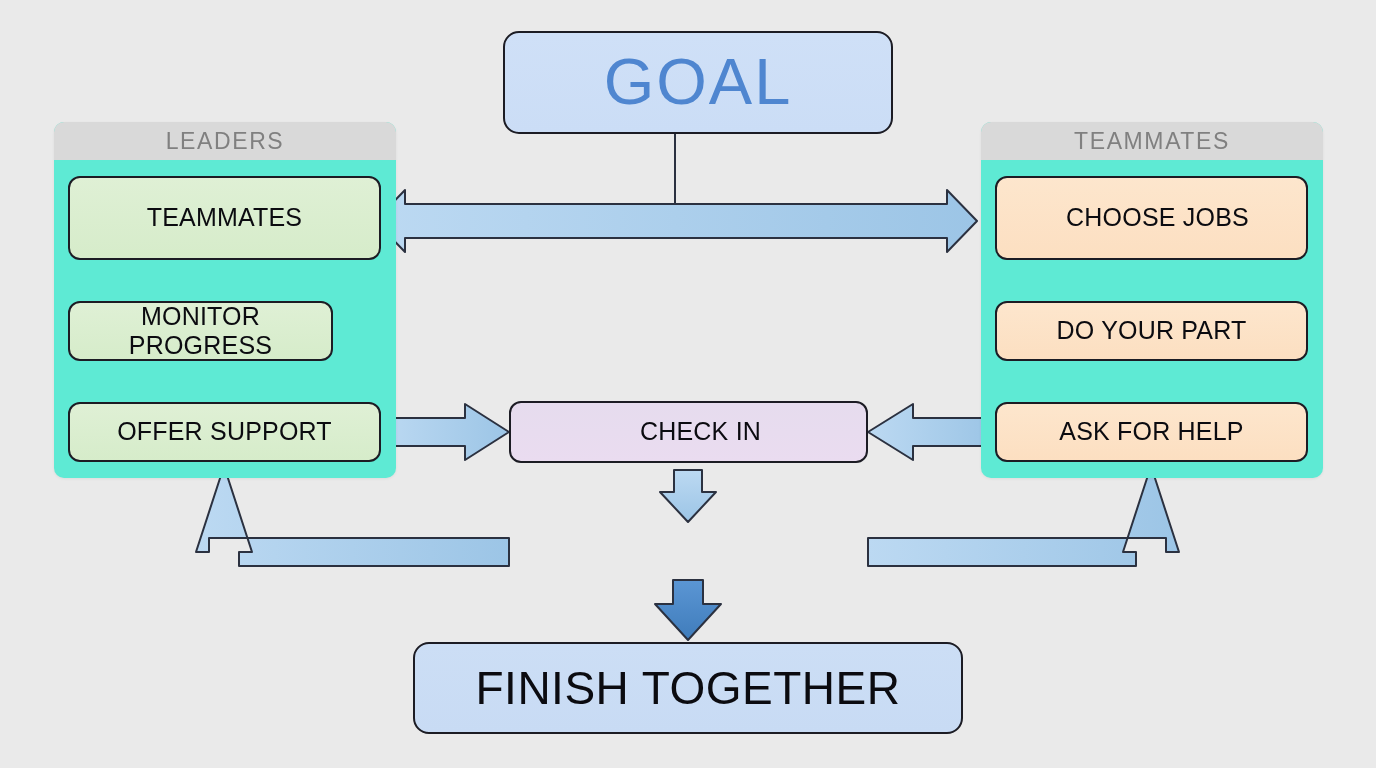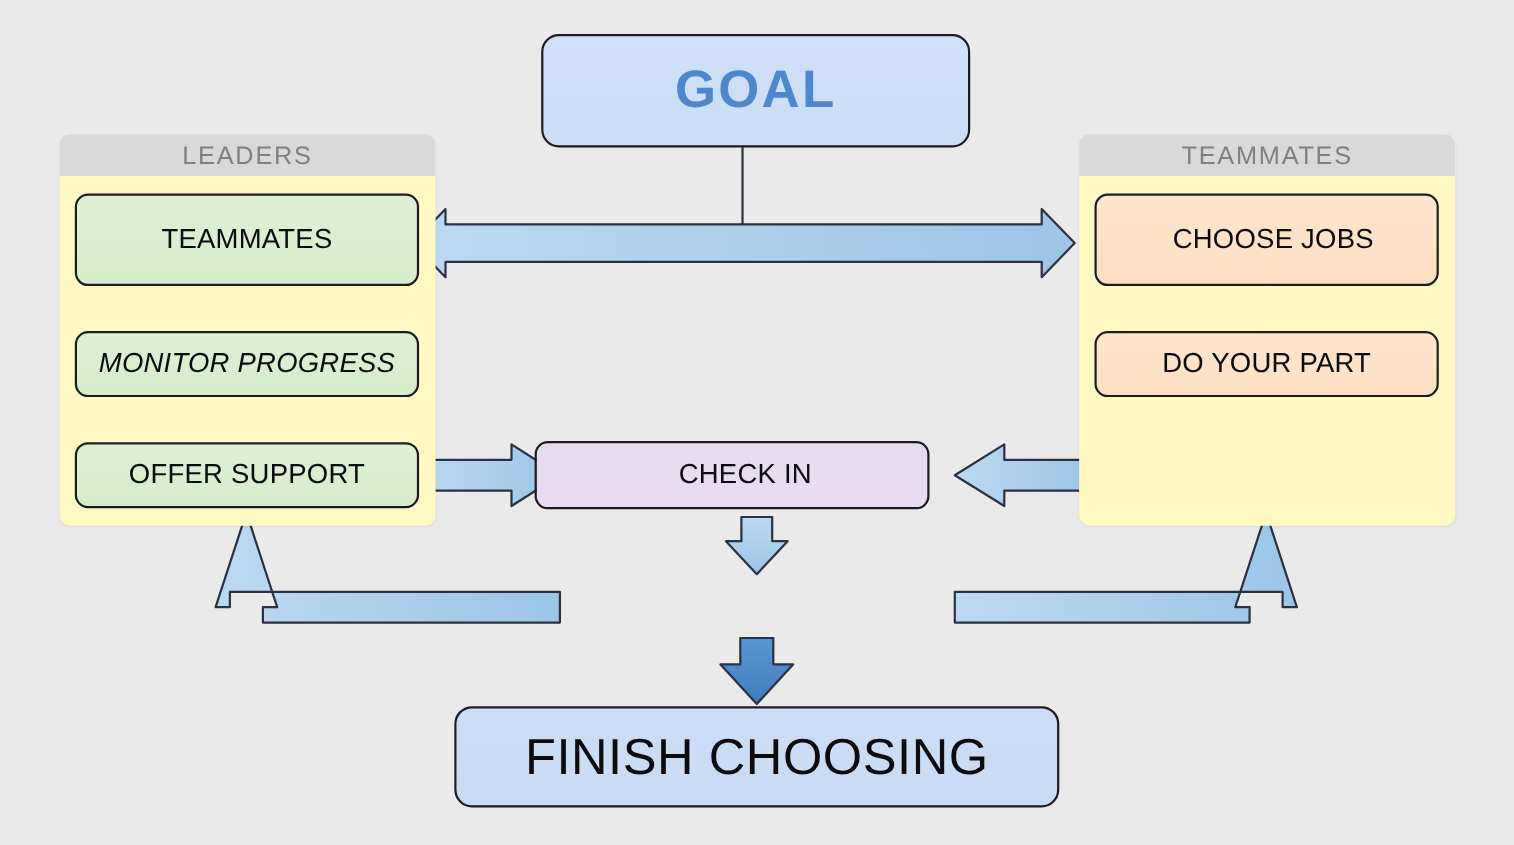--- a/index.html
+++ b/index.html
@@ -25,21 +25,21 @@
     top: 0;
     width: 1376px;
     height: 768px;
     pointer-events: none;
   }
 
   
   .panel {
     position: absolute;
     border-radius: 10px;
-    background: #fef9c3;
+    background: #5eead4;
     overflow: hidden;
     box-shadow: 0 1px 3px rgba(0,0,0,0.06);
   }
   .panel-header {
     height: 38px;
     line-height: 38px;
     text-align: center;
     background: #d9d9d9;
     color: #808080;
     font-size: 23px;
@@ -71,23 +71,24 @@
   .node.lavender {
     background: linear-gradient(180deg, #e6dcee 0%, #eadcf0 100%);
   }
   .node.blue {
     background: linear-gradient(180deg, #ccdef5 0%, #c8dbf4 100%);
   }
   .node.goal {
     background: linear-gradient(180deg, #cfe0f7 0%, #cbddf6 100%);
     border-radius: 16px;
     color: #4f86d0;
-    font-size: 48px;
-    font-weight: 700;
+    font-size: 65px;
+    font-weight: 400;
     letter-spacing: 2px;
+    margin-left: 11px;
   }
   .node.finish {
     border-radius: 16px;
     font-size: 46px;
     letter-spacing: 0.5px;
   }
   .sz-md { font-size: 25px; }
 </style>
 </head>
 <body>
@@ -144,43 +145,46 @@
   <div class="panel" style="left:54px; top:122px; width:342px; height:356px;">
     <div class="panel-header">LEADERS</div>
   </div>
 
   <div class="node green sz-md" style="left:68px; top:176px; width:313px; height:84px;">
     <span>
       <span>TEAMMATES</span><br>
     </span>
   </div>
 
-  <div class="node green sz-md" style="left:68px; top:301px; width:313px; height:60px;font-style:italic;">
+  <div class="node green sz-md" style="left:68px; top:301px; width:265px; height:60px;">
     <span>MONITOR PROGRESS</span>
   </div>
 
   <div class="node green sz-md" style="left:68px; top:402px; width:313px; height:60px;">
     <span>OFFER SUPPORT</span>
   </div>
 
   <div class="panel" style="left:981px; top:122px; width:342px; height:356px;">
     <div class="panel-header">TEAMMATES</div>
   </div>
 
   <div class="node peach sz-md" style="left:995px; top:176px; width:313px; height:84px;padding-left:12px;">
     <span>CHOOSE JOBS</span>
   </div>
 
   <div class="node peach sz-md" style="left:995px; top:301px; width:313px; height:60px;">
     <span>DO YOUR PART</span>
   </div>
 
+  <div class="node peach sz-md" style="left:995px; top:402px; width:313px; height:60px;">
+    <span>ASK FOR HELP</span>
+  </div>
 
-  <div class="node lavender sz-md" style="left:486px; top:401px; width:359px; height:62px;padding-left:24px;">
+  <div class="node lavender sz-md" style="left:509px; top:401px; width:359px; height:62px;padding-left:24px;">
     <span>CHECK IN</span>
   </div>
 
 
   <div class="node blue finish" style="left:413px; top:642px; width:550px; height:92px;">
-    <span>FINISH CHOOSING</span>
+    <span>FINISH TOGETHER</span>
   </div>
 
 </div>
 
 </body></html>

